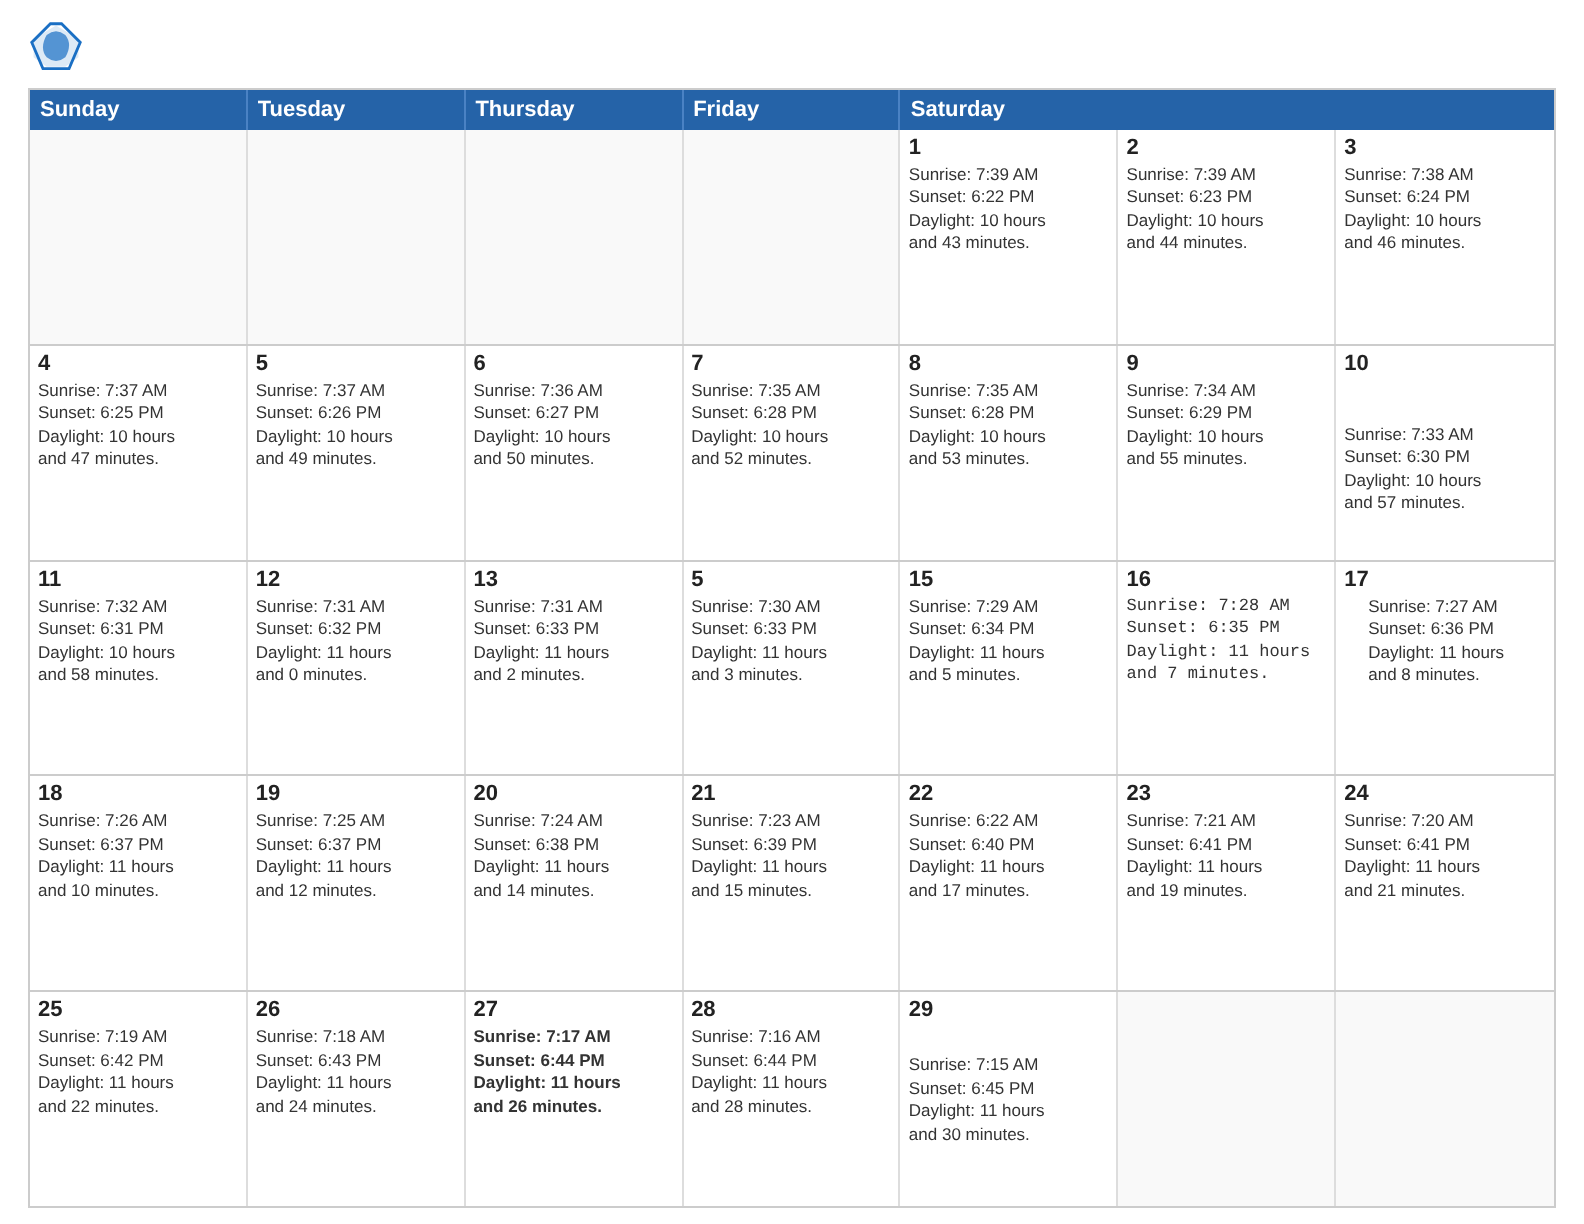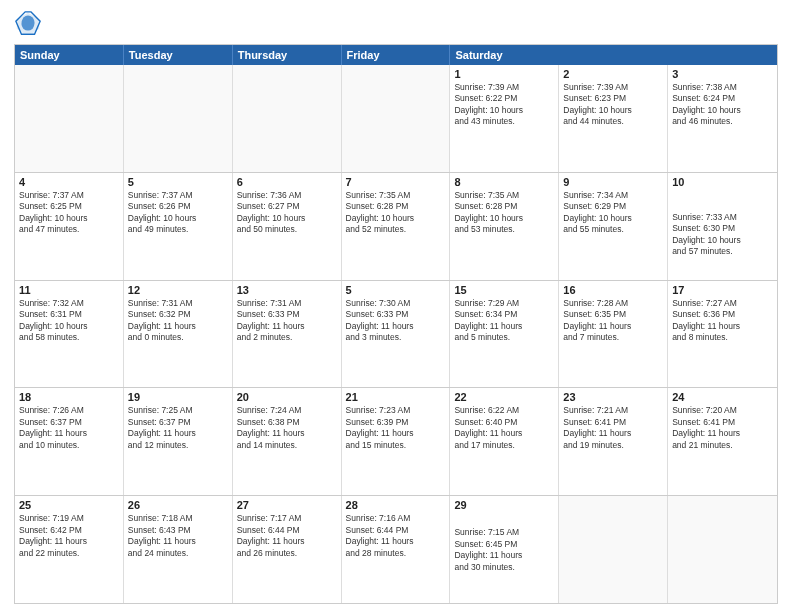--- a/index.html
+++ b/index.html
@@ -248,28 +248,28 @@
           </div>
           <div class="cal-cell">
             <div class="day-number">15</div>
             <div class="day-info" style="white-space: pre-line;">Sunrise: 7:29 AM
 Sunset: 6:34 PM
 Daylight: 11 hours
 and 5 minutes.</div>
           </div>
           <div class="cal-cell">
             <div class="day-number">16</div>
-            <div class="day-info" style="white-space: pre-line;">Sunrise: 7:28 AM
+            <div class="day-info" style="white-space: pre-line; font-family: Liberation Mono, monospace;">Sunrise: 7:28 AM
 Sunset: 6:35 PM
 Daylight: 11 hours
 and 7 minutes.</div>
           </div>
           <div class="cal-cell">
             <div class="day-number">17</div>
-            <div class="day-info" style="white-space: pre-line;">Sunrise: 7:27 AM
+            <div class="day-info" style="white-space: pre-line; margin-left: 12px;">Sunrise: 7:27 AM
 Sunset: 6:36 PM
 Daylight: 11 hours
 and 8 minutes.</div>
           </div>
         </div>
         <div class="cal-row">
           <div class="cal-cell">
             <div class="day-number">18</div>
             <div class="day-info" style="white-space: pre-line;">Sunrise: 7:26 AM
 Sunset: 6:37 PM
@@ -329,21 +329,21 @@
           </div>
           <div class="cal-cell">
             <div class="day-number">26</div>
             <div class="day-info" style="white-space: pre-line;">Sunrise: 7:18 AM
 Sunset: 6:43 PM
 Daylight: 11 hours
 and 24 minutes.</div>
           </div>
           <div class="cal-cell">
             <div class="day-number">27</div>
-            <div class="day-info" style="white-space: pre-line;">Sunrise: 7:17 AM
+            <div class="day-info" style="white-space: pre-line; font-weight: bold;">Sunrise: 7:17 AM
 Sunset: 6:44 PM
 Daylight: 11 hours
 and 26 minutes.</div>
           </div>
           <div class="cal-cell">
             <div class="day-number">28</div>
             <div class="day-info" style="white-space: pre-line;">Sunrise: 7:16 AM
 Sunset: 6:44 PM
 Daylight: 11 hours
 and 28 minutes.</div>

